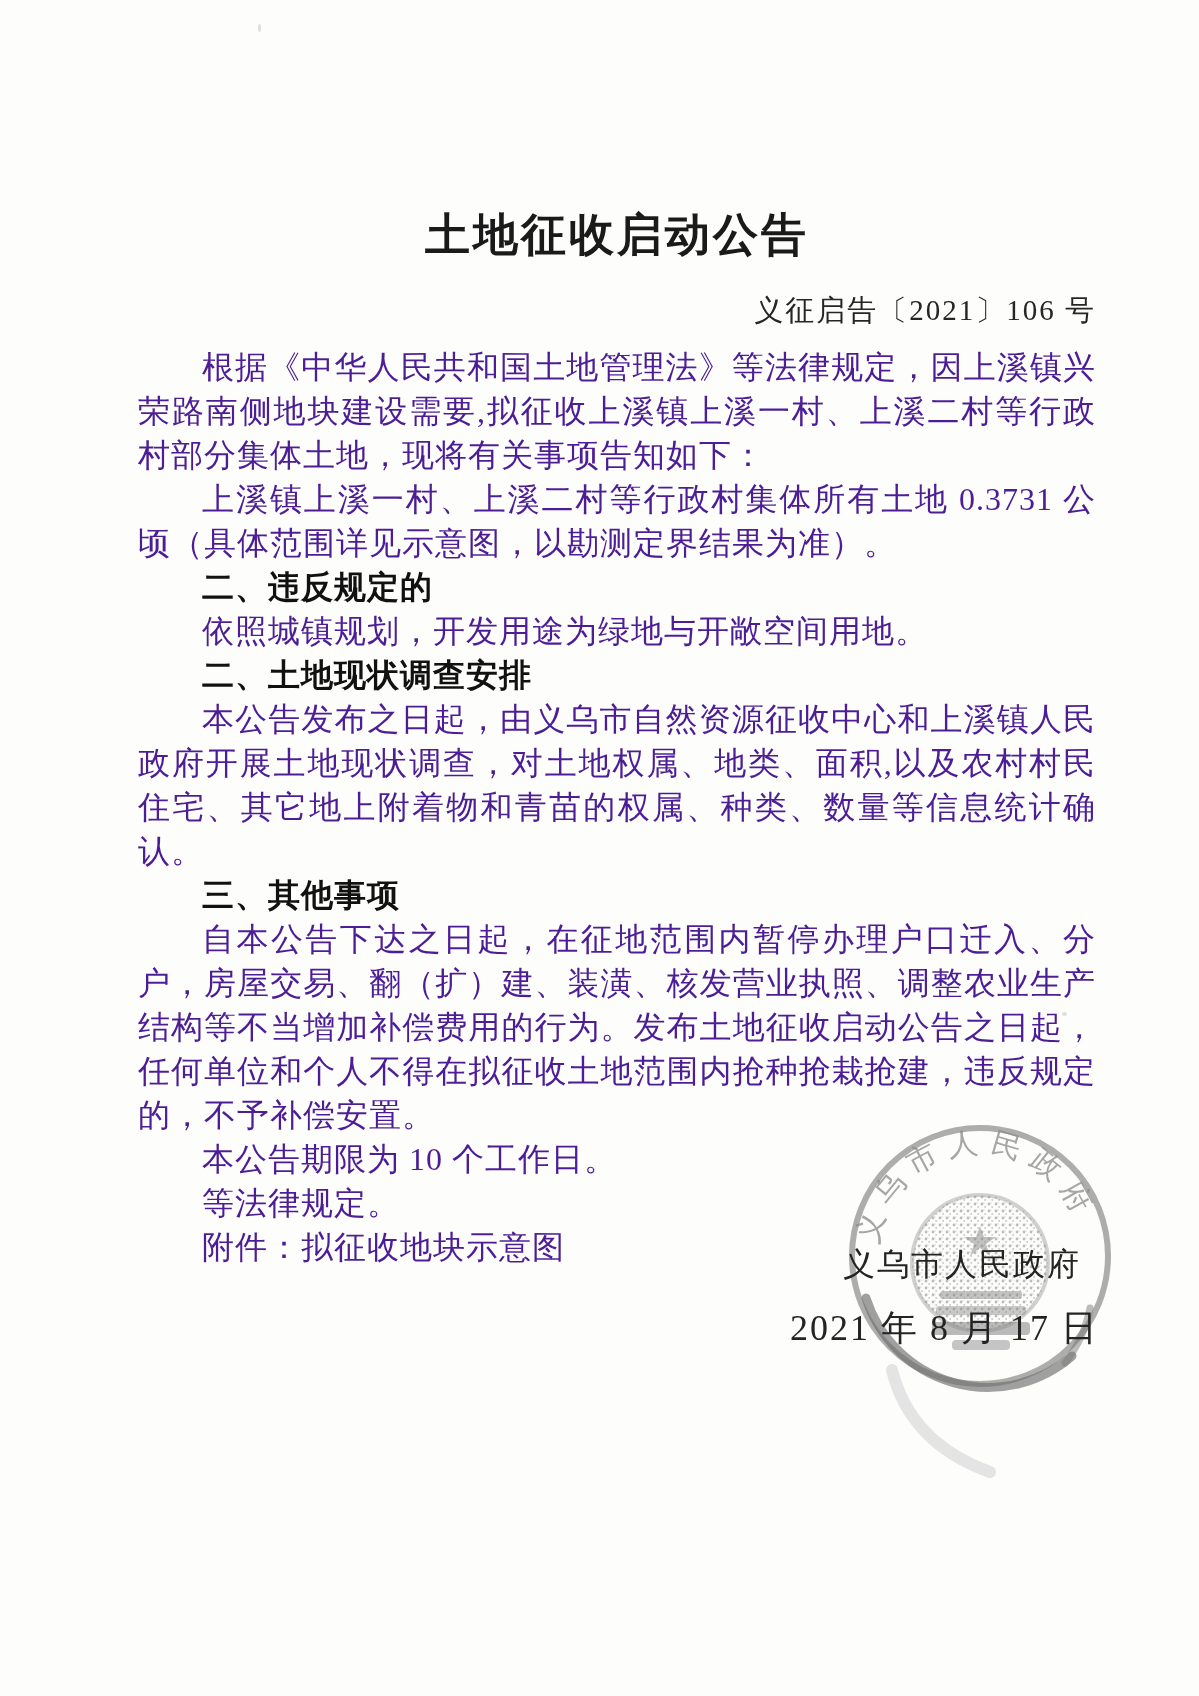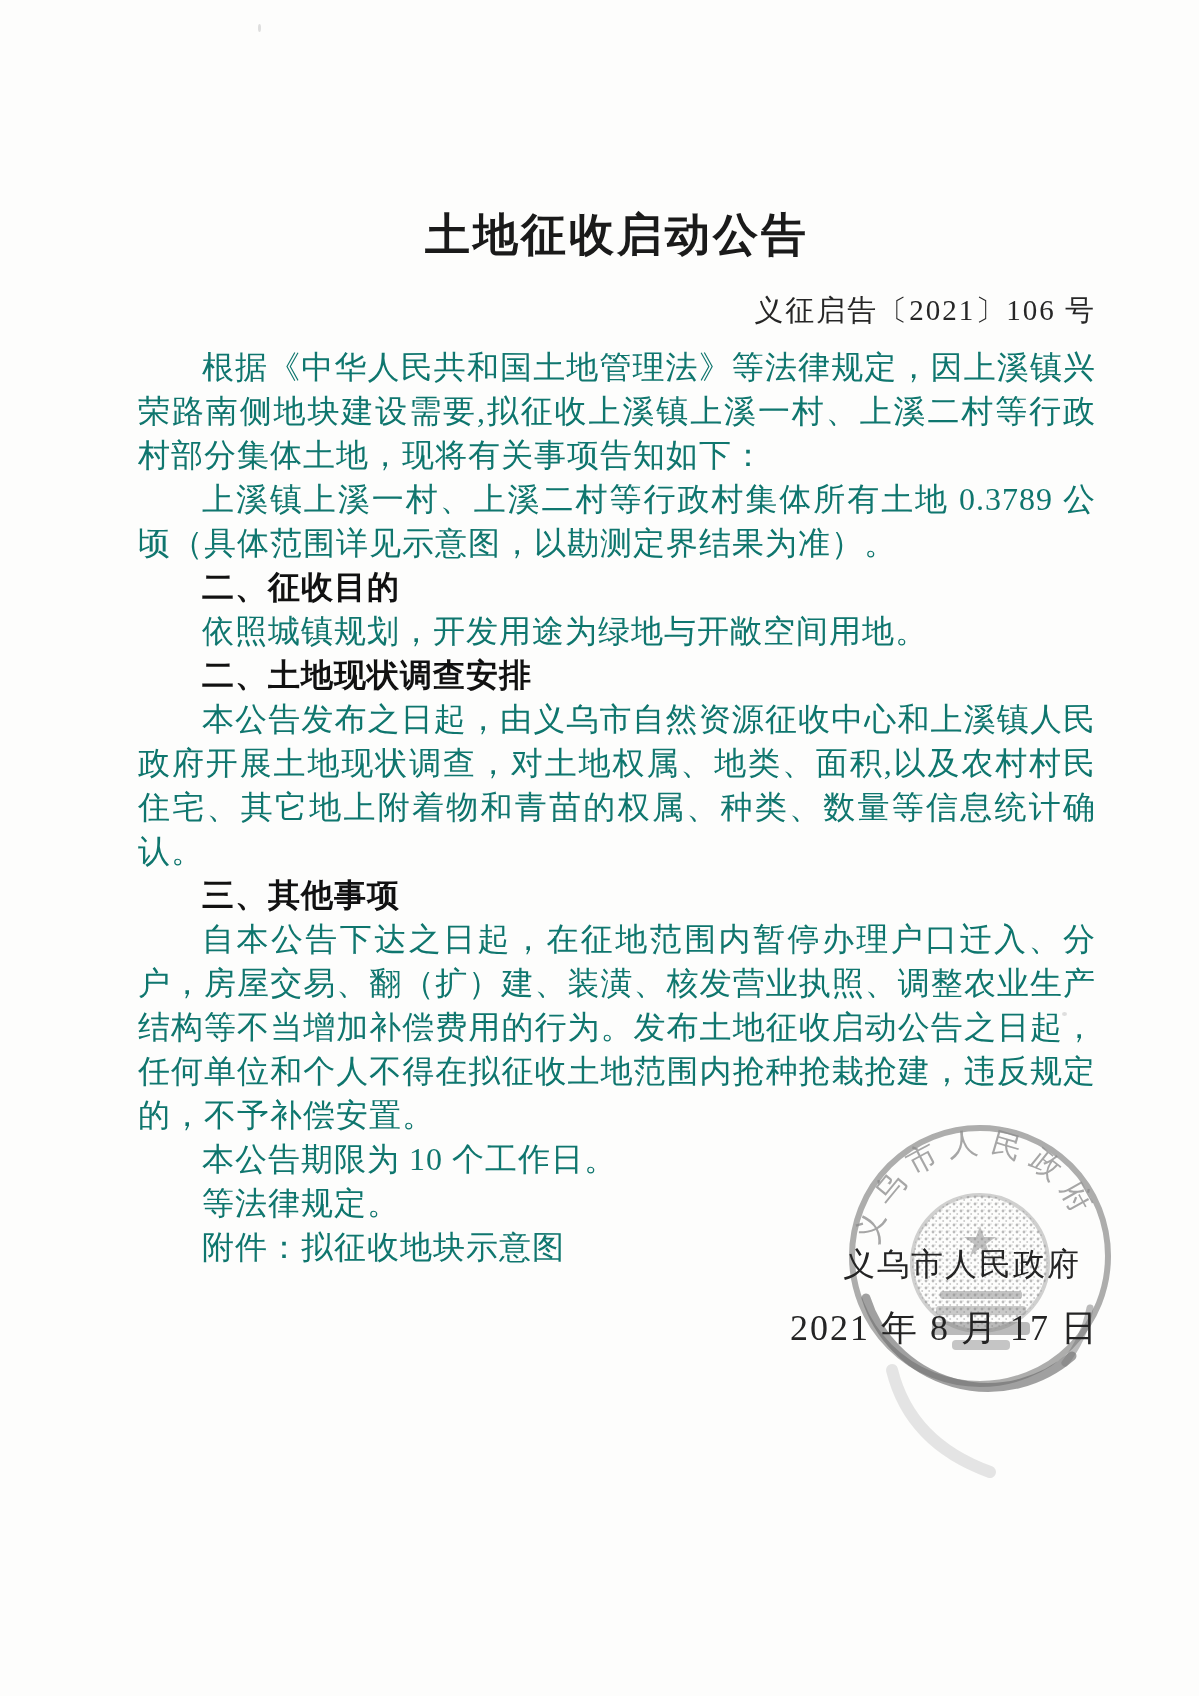--- a/index.html
+++ b/index.html
@@ -32,21 +32,21 @@
     letter-spacing:2px;
     color:#262626;
   }
   .doc-body { margin-top:14px; }
   .para, .heading {
     margin:0;
     font-size:32px;
     line-height:44px;
     text-indent:2em;
     letter-spacing:1px;
-    color:#0f766e;
+    color:#4c1d95;
   }
   .para { text-align:justify; }
   .heading {
     font-weight:700;
     font-family:"Liberation Sans", sans-serif;
     color:#111;
   }
   .issuer {
     position:absolute;
     top:1243px; right:118px;
@@ -74,22 +74,22 @@
 </head>
 <body>
 
 <div class="page">
 
   <div class="content">
     <h1 class="doc-title">土地征收启动公告</h1>
     <div class="doc-number">义征启告〔2021〕106 号</div>
     <div class="doc-body">
         <p class="para">根据《中华人民共和国土地管理法》等法律规定，因上溪镇兴荣路南侧地块建设需要,拟征收上溪镇上溪一村、上溪二村等行政村部分集体土地，现将有关事项告知如下：</p>
-        <p class="para">上溪镇上溪一村、上溪二村等行政村集体所有土地 0.3789 公顷（具体范围详见示意图，以勘测定界结果为准）。</p>
-        <p class="heading">二、征收目的</p>
+        <p class="para">上溪镇上溪一村、上溪二村等行政村集体所有土地 0.3731 公顷（具体范围详见示意图，以勘测定界结果为准）。</p>
+        <p class="heading">二、违反规定的</p>
         <p class="para">依照城镇规划，开发用途为绿地与开敞空间用地。</p>
         <p class="heading">二、土地现状调查安排</p>
         <p class="para">本公告发布之日起，由义乌市自然资源征收中心和上溪镇人民政府开展土地现状调查，对土地权属、地类、面积,以及农村村民住宅、其它地上附着物和青苗的权属、种类、数量等信息统计确认。</p>
         <p class="heading">三、其他事项</p>
         <p class="para">自本公告下达之日起，在征地范围内暂停办理户口迁入、分户，房屋交易、翻（扩）建、装潢、核发营业执照、调整农业生产结构等不当增加补偿费用的行为。发布土地征收启动公告之日起，任何单位和个人不得在拟征收土地范围内抢种抢栽抢建，违反规定的，不予补偿安置。</p>
         <p class="para">本公告期限为 10 个工作日。</p>
         <p class="para">等法律规定。</p>
         <p class="para">附件：拟征收地块示意图</p>
       </div>
   </div>

